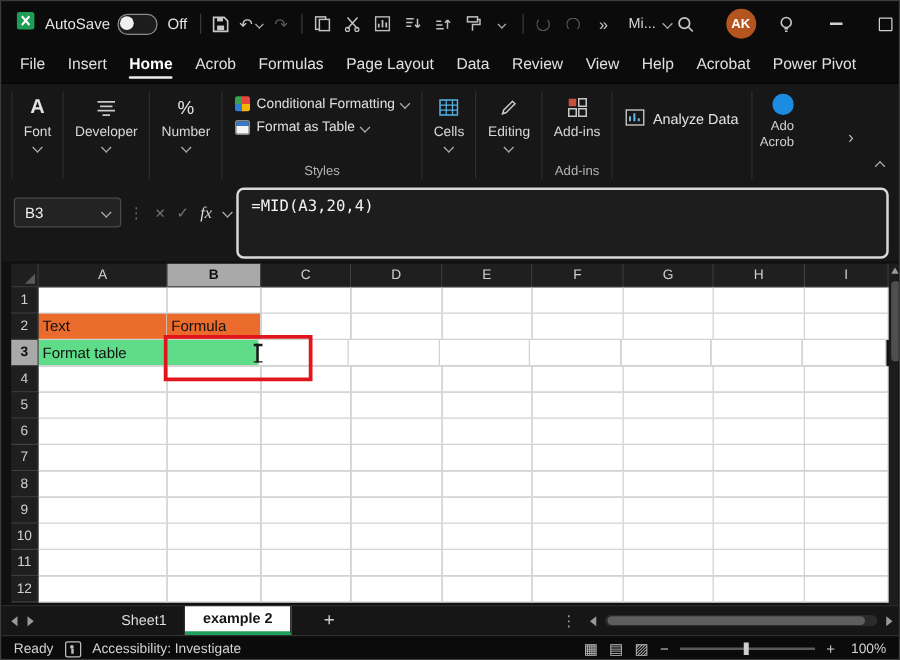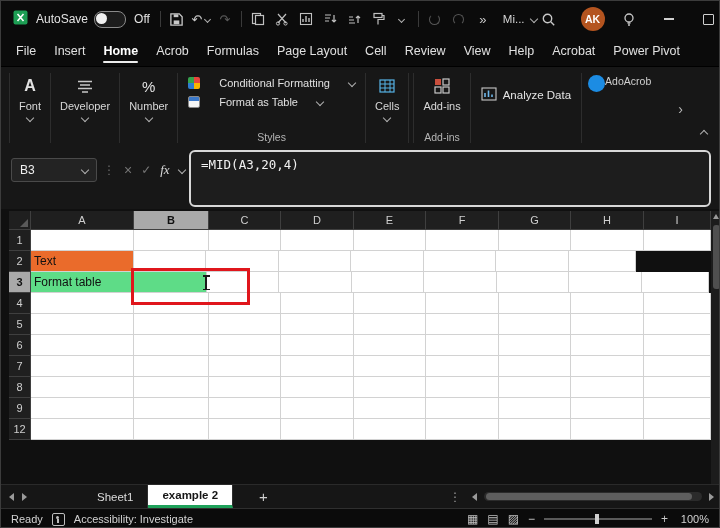--- a/index.html
+++ b/index.html
@@ -34,27 +34,27 @@
   
   .ribbon { position:absolute; top:65px; left:0; width:100%; height:81px; background:#171717; border-top:1px solid #000; display:flex; align-items:stretch; padding:2px 4px 0 6px; box-sizing:border-box; }
   .rsep { width:1px; background:#2d2d2d; margin:4px 2px; flex:none; }
   .rgroup { display:flex; flex-direction:column; align-items:center; padding:6px 7px 0; gap:3px; color:#d8d8d8; flex:none; }
   .rg-icon { height:22px; display:flex; align-items:center; justify-content:center; }
   .glyph-A { font-size:16px; color:#e2e2e2; font-weight:bold; }
   .glyph-pct { font-size:15px; color:#e2e2e2; }
   .rg-label { font-size:11px; color:#d8d8d8; white-space:nowrap; }
   .rg-bottom { margin-top:auto; padding-bottom:4px; font-size:10.5px; color:#b5b5b5; text-align:center; }
   .rstyles { display:flex; flex-direction:column; padding:4px 8px 0; flex:none; }
-  .style-item { display:flex; align-items:center; gap:19px; font-size:11px; color:#e0e0e0; height:19px; white-space:nowrap; }
+  .style-item { display:flex; align-items:center; gap:5px; font-size:11px; color:#e0e0e0; height:19px; white-space:nowrap; }
   .si-icon { width:12px; height:12px; border-radius:2px; flex:none; }
   .si-cf { background:conic-gradient(#e8453c 0 25%, #f7b500 0 50%, #2e7dd1 0 75%, #35a24d 0); }
   .si-ft { background:linear-gradient(#3a78c9 0 4px, #f5f5f5 4px); border:1px solid #8a8a8a; box-sizing:border-box; }
   .si-cs { background:conic-gradient(#f2c94c 0 25%, #56c16b 0 50%, #5596e0 0 75%, #e787b9 0); }
   .rbtn-analyze { display:flex; align-items:center; gap:6px; font-size:11.5px; color:#e4e4e4; align-self:flex-start; margin-top:12px; padding:6px 8px; white-space:nowrap; flex:none; }
-  .racrobat { display:flex; flex-direction:row; align-items:flex-start; margin-top:6px; font-size:10.5px; color:#d0d0d0; line-height:1.25; flex:none; padding:0 4px; }
+  .racrobat { display:flex; flex-direction:column; align-items:flex-end; margin-top:6px; font-size:10.5px; color:#d0d0d0; line-height:1.25; flex:none; padding:0 4px; }
   .acro-circle { width:17px; height:17px; border-radius:50%; background:#1C8CE3; margin-bottom:3px; }
   .ribbon-overflow { position:absolute; right:36px; top:34px; color:#b8b8b8; font-size:14px; }
   .ribbon-collapse { position:absolute; right:12px; bottom:6px; }
 
   
   .formula-row { position:absolute; top:146px; left:0; width:100%; height:62px; background:#171717; }
   .name-box { position:absolute; left:10px; top:11px; width:86px; height:24px; background:#232323; border:1px solid #4a4a4a; border-radius:3px; display:flex; align-items:center; padding:0 8px; box-sizing:border-box; color:#f0f0f0; font-size:12px; }
   .name-box .chev { margin-left:auto; }
   .fx-area { position:absolute; left:102px; top:11px; height:24px; display:flex; align-items:center; gap:9px; }
   .fx-dots { color:#6a6a6a; font-size:12px; }
@@ -214,21 +214,21 @@
   </div>
 
   <div class="menubar">
     <div id="menu-tabs">
         <div class="menu-tab">File</div>
         <div class="menu-tab">Insert</div>
         <div class="menu-tab active">Home</div>
         <div class="menu-tab">Acrob</div>
         <div class="menu-tab">Formulas</div>
         <div class="menu-tab">Page Layout</div>
-        <div class="menu-tab">Cell</div>
+        <div class="menu-tab">Data</div>
         <div class="menu-tab">Review</div>
         <div class="menu-tab">View</div>
         <div class="menu-tab">Help</div>
         <div class="menu-tab">Acrobat</div>
         <div class="menu-tab">Power Pivot</div>
       </div>
 
   </div>
 
   <div class="ribbon">
@@ -273,20 +273,29 @@
       <span class="rg-icon">
         <svg width="16" height="14" viewBox="0 0 16 14">
             <rect x="1" y="1" width="14" height="12" fill="none" stroke="#56b3e6" stroke-width="1.2"></rect>
             <path d="M1 5h14M1 9h14M6 1v12M11 1v12" stroke="#56b3e6" stroke-width="1"></path>
           </svg>
       </span>
       <span class="rg-label">Cells</span>
       <span class="chev"></span>
     </div>
     <span class="rsep"></span>
+    <div class="rgroup">
+      <span class="rg-icon">
+        <svg width="14" height="14" viewBox="0 0 14 14">
+            <path d="M2 12l1-3 7-7 2 2-7 7z" fill="none" stroke="#c8c8c8" stroke-width="1.2"></path>
+          </svg>
+      </span>
+      <span class="rg-label">Editing</span>
+      <span class="chev"></span>
+    </div>
     <span class="rsep"></span>
     <div class="rgroup">
       <span class="rg-icon">
         <svg width="16" height="16" viewBox="0 0 16 16">
             <rect x="1" y="1" width="6" height="6" fill="#c94f3d"></rect>
             <rect x="9" y="1" width="6" height="6" fill="none" stroke="#c8c8c8" stroke-width="1.2"></rect>
             <rect x="1" y="9" width="6" height="6" fill="none" stroke="#c8c8c8" stroke-width="1.2"></rect>
             <rect x="9" y="9" width="6" height="6" fill="none" stroke="#c8c8c8" stroke-width="1.2"></rect>
           </svg>
       </span>
@@ -350,20 +359,21 @@
           <div class="cell" style="width: 73px;"></div>
           <div class="cell" style="width: 72px;"></div>
           <div class="cell" style="width: 73px;"></div>
           <div class="cell" style="width: 72px;"></div>
           <div class="cell" style="width: 73px;"></div>
           <div class="cell" style="width: 67px;"></div>
         </div>
         <div class="grow">
           <div class="row-h">2</div>
           <div class="cell" style="width: 103px; background: rgb(234, 107, 43);">Text</div>
+          <div class="cell" style="width: 75px; background: rgb(234, 107, 43);">Formula</div>
           <div class="cell" style="width: 72px;"></div>
           <div class="cell" style="width: 73px;"></div>
           <div class="cell" style="width: 72px;"></div>
           <div class="cell" style="width: 73px;"></div>
           <div class="cell" style="width: 72px;"></div>
           <div class="cell" style="width: 73px;"></div>
           <div class="cell" style="width: 67px;"></div>
         </div>
         <div class="grow">
           <div class="row-h sel" style="background: rgb(169, 169, 169);">3</div>
@@ -432,20 +442,44 @@
           <div class="cell" style="width: 72px;"></div>
           <div class="cell" style="width: 73px;"></div>
           <div class="cell" style="width: 72px;"></div>
           <div class="cell" style="width: 73px;"></div>
           <div class="cell" style="width: 72px;"></div>
           <div class="cell" style="width: 73px;"></div>
           <div class="cell" style="width: 67px;"></div>
         </div>
         <div class="grow">
           <div class="row-h">9</div>
+          <div class="cell" style="width: 103px;"></div>
+          <div class="cell" style="width: 75px;"></div>
+          <div class="cell" style="width: 72px;"></div>
+          <div class="cell" style="width: 73px;"></div>
+          <div class="cell" style="width: 72px;"></div>
+          <div class="cell" style="width: 73px;"></div>
+          <div class="cell" style="width: 72px;"></div>
+          <div class="cell" style="width: 73px;"></div>
+          <div class="cell" style="width: 67px;"></div>
+        </div>
+        <div class="grow">
+          <div class="row-h">10</div>
+          <div class="cell" style="width: 103px;"></div>
+          <div class="cell" style="width: 75px;"></div>
+          <div class="cell" style="width: 72px;"></div>
+          <div class="cell" style="width: 73px;"></div>
+          <div class="cell" style="width: 72px;"></div>
+          <div class="cell" style="width: 73px;"></div>
+          <div class="cell" style="width: 72px;"></div>
+          <div class="cell" style="width: 73px;"></div>
+          <div class="cell" style="width: 67px;"></div>
+        </div>
+        <div class="grow">
+          <div class="row-h">11</div>
           <div class="cell" style="width: 103px;"></div>
           <div class="cell" style="width: 75px;"></div>
           <div class="cell" style="width: 72px;"></div>
           <div class="cell" style="width: 73px;"></div>
           <div class="cell" style="width: 72px;"></div>
           <div class="cell" style="width: 73px;"></div>
           <div class="cell" style="width: 72px;"></div>
           <div class="cell" style="width: 73px;"></div>
           <div class="cell" style="width: 67px;"></div>
         </div>

